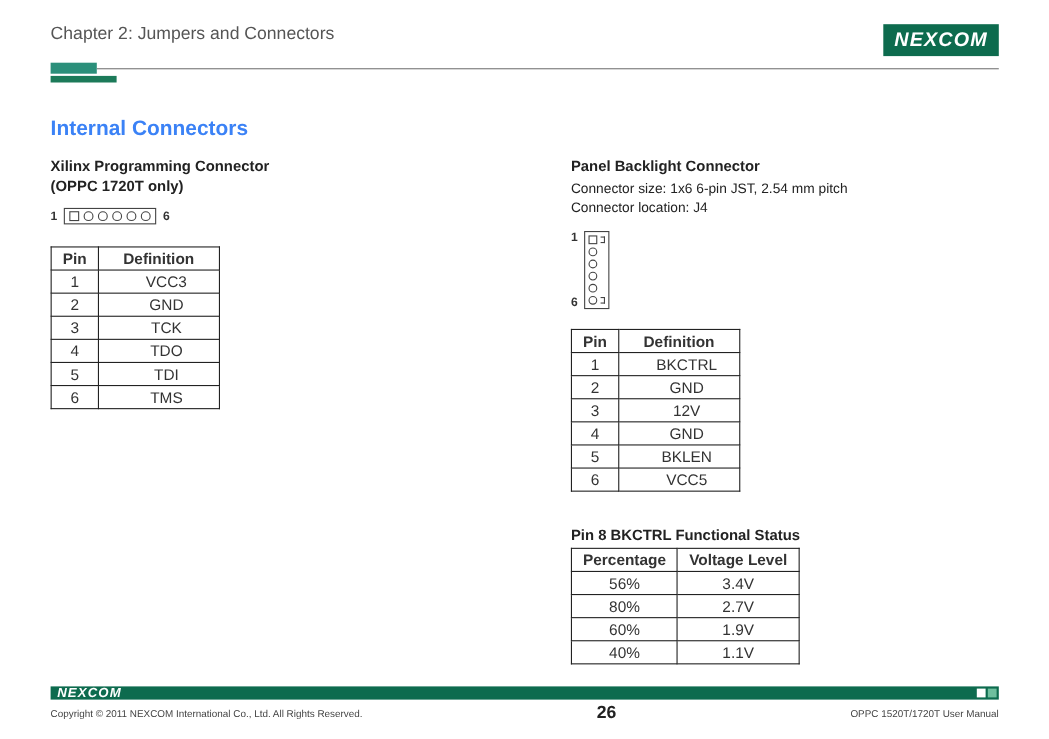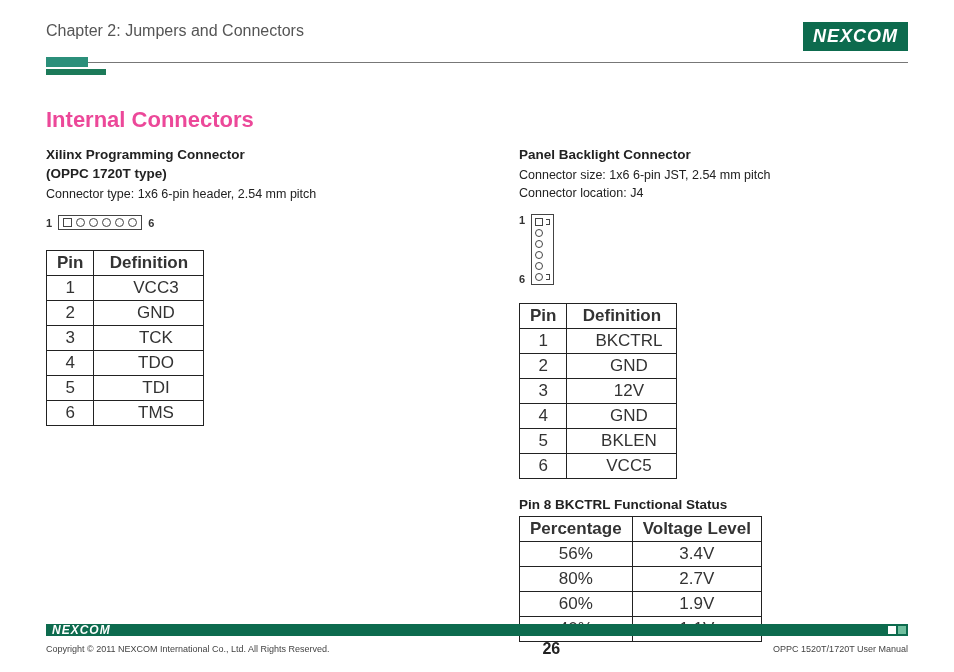--- a/index.html
+++ b/index.html
@@ -40,22 +40,22 @@
     margin-top: 6px;
     display: flex;
     align-items: center;
   }
   .teal-block { width: 42px; height: 10px; background:#2b8f7a; }
   .thin-line { flex:1; height:1px; background:#777; }
   .green-tab {
     width: 60px; height:6px; background:#1c7a59; margin-top:2px;
   }
   h1.section-title {
-    color:#ec4899;
-    font-size:22px;
+    color:#3b82f6;
+    font-size:19px;
     font-weight:700;
     margin-top:32px;
     margin-bottom:14px;
   }
   .cols { display:flex; gap:84px;justify-content:flex-end; }
   .col { flex:1; }
   h3.subhead { font-size:13.5px; font-weight:700; color:#222; margin-bottom:4px;}
   .bodytext { font-size:12.5px; color:#222; line-height:1.45; margin-bottom:12px;}
   .pin-diagram-h {
     display:flex; align-items:center; gap:6px; margin:8px 0 20px 0;
@@ -75,22 +75,22 @@
   .vbox {
     border:1px solid #444; padding:3px; display:flex; flex-direction:column; gap:3px; background:#fff;
     position:relative;
   }
   .vbox .row { display:flex; gap:3px; align-items:center; }
   .vbox .sq { width:8px; height:8px; border:1px solid #444; }
   .vbox .ci { width:8px; height:8px; border:1px solid #444; border-radius:50%; }
   .vbox .notch { width:4px; height:6px; border:1px solid #444; border-left:none; }
   table.pin-table {
     border-collapse: collapse;
-    font-size:17px;
-    margin-bottom:18px;
+    font-size:14px;
+    margin-bottom:32px;
   }
   table.pin-table th, table.pin-table td {
     border:1px solid #222;
     padding:2px 10px;
     text-align:center;
   }
   table.pin-table th { font-weight:700; background:#fff; }
   table.pin-table td.def { min-width:110px;padding-left:24px; }
   table.pin-table td.pin { min-width:40px; }
   table.volt-table td, table.volt-table th { min-width:90px; }
@@ -131,23 +131,22 @@
     <div class="thin-line"></div>
   </div>
   <div class="green-tab"></div>
 
   <h1 class="section-title">Internal Connectors</h1>
 
   <div class="cols">
 
     <div class="col">
       <h3 class="subhead">Xilinx Programming Connector</h3>
-      <h3 class="subhead">(OPPC 1720T type)</h3>
+      <h3 class="subhead">(OPPC 1720T only)</h3>
       <div class="bodytext">
-        <div>Connector type: 1x6 6-pin header, 2.54 mm pitch</div>
       </div>
 
       <div class="pin-diagram-h">
         <span>1</span>
         <div class="hbox">
           <div class="sq"></div>
           <div class="ci"></div>
           <div class="ci"></div>
           <div class="ci"></div>
           <div class="ci"></div>

